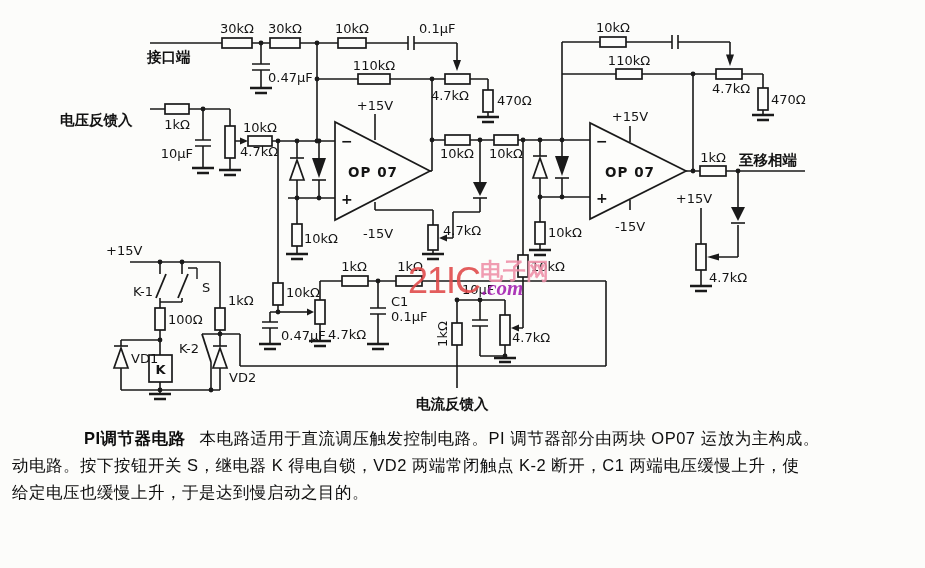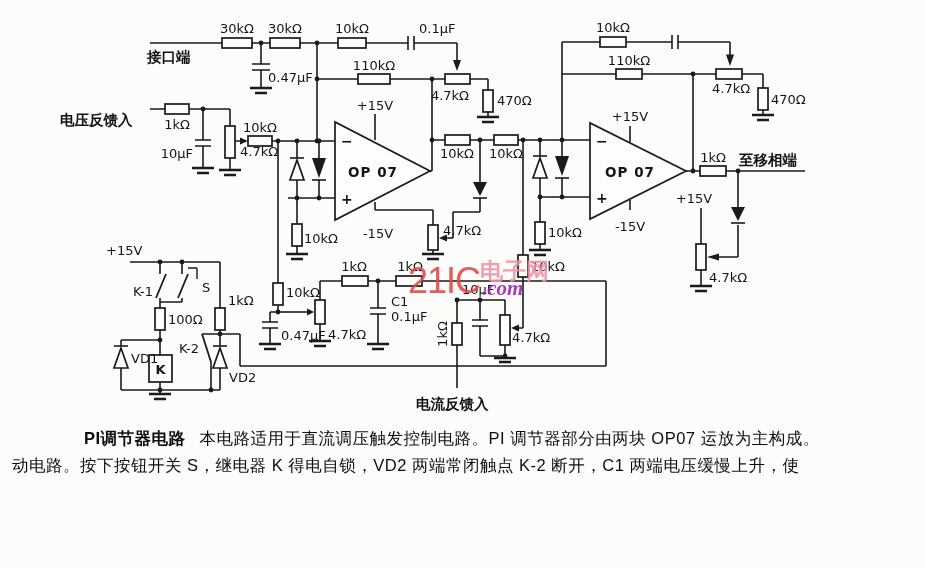--- a/index.html
+++ b/index.html
@@ -317,14 +317,15 @@
     <div id="wm-big">21IC</div>
     <div id="wm-cn">电子网</div>
     <div id="wm-com">.com</div>
   </div>
 
   <div id="caption">
     <div class="cap-line" id="cap-first">
       <span class="cap-bold">PI调节器电路</span><span>本电路适用于直流调压触发控制电路。PI 调节器部分由两块 OP07 运放为主构成。</span>
     </div>
     <div class="cap-line">动电路。按下按钮开关 S，继电器 K 得电自锁，VD2 两端常闭触点 K-2 断开，C1 两端电压缓慢上升，使</div>
+    <div class="cap-line">给定电压也缓慢上升，于是达到慢启动之目的。</div>
   </div>
 </div>
 
 </body></html>

